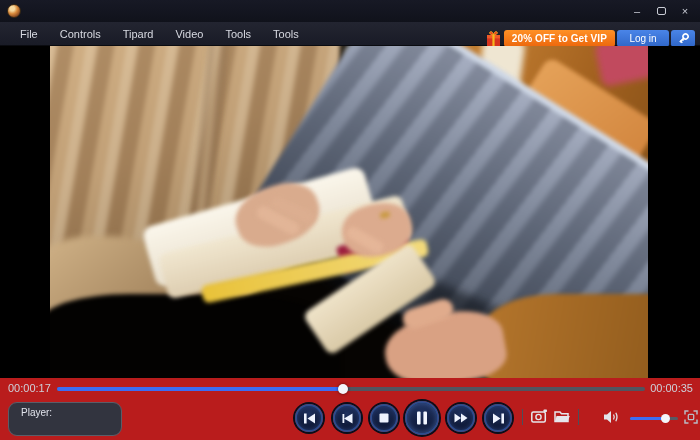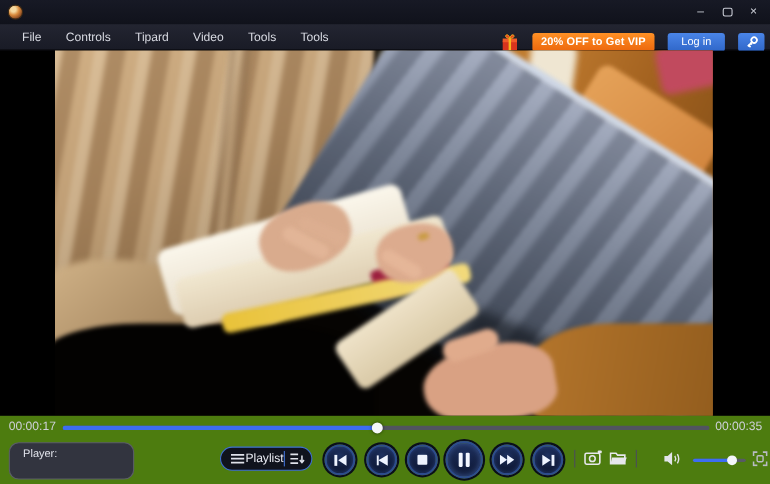--- a/index.html
+++ b/index.html
@@ -11,21 +11,21 @@
   .logo { width:14px; height:14px; border-radius:50%; background:radial-gradient(circle at 35% 30%, #f5d9a0 0 20%, #d98a3c 45%, #8a4a22 75%, #5a2e14); border:1px solid #3a2a16; }
   .title-text { color:#dde0e8; font-size:11px; margin-left:7px; letter-spacing:.2px; }
   .win-btns { position:absolute; right:6px; top:0; height:22px; display:flex; align-items:center; gap:6px; }
   .win-btn { width:18px; height:16px; color:#c9ccd5; font-size:11px; display:flex; align-items:center; justify-content:center; cursor:default; }
   .max-glyph { width:9px; height:8px; border:1px solid #c9ccd5; border-radius:2px; }
 
   
   .menubar { position:absolute; left:0; top:22px; width:700px; height:24px; background:linear-gradient(#232531,#191b26); display:flex; align-items:center; border-bottom:1px solid #0a0b10; }
   .menu-item { color:#d7d9e1; font-size:11px; padding:0 11px; height:24px; display:flex; align-items:center; }
   .menu-item:first-child { padding-left:20px; }
-  .menu-right { position:absolute; right:5px; top:0; height:32px; display:flex; align-items:center; gap:12px; }
+  .menu-right { position:absolute; right:5px; top:0; height:32px; display:flex; align-items:center; gap:2px; }
   .promo-btn { height:17px; padding:0 8px; border-radius:3px; background:linear-gradient(#ff9125,#ec660c); color:#fff; font-size:10px; font-weight:bold; display:flex; align-items:center; letter-spacing:.1px; }
   .login-btn { height:17px; width:52px; border-radius:3px; background:linear-gradient(#4a85e8,#2f66c8); color:#fff; font-size:10px; display:flex; align-items:center; justify-content:center; }
   .key-btn { height:17px; width:24px; border-radius:3px; background:linear-gradient(#4a85e8,#2f66c8); display:flex; align-items:center; justify-content:center; }
 
   
   .stage { position:absolute; left:0; top:46px; width:700px; height:332px; background:#000; }
   .video { position:absolute; left:50px; top:0; width:598px; height:332px; background:#060402; overflow:hidden; }
   .video * { position:absolute; }
   .blur2 { filter:blur(2px); } .blur3 { filter:blur(3px); } .blur5 { filter:blur(5px); }
 
@@ -72,21 +72,21 @@
   .finger-l1 { left:205px; top:168px; width:46px; height:13px; background:#e2b597; border-radius:7px; transform:rotate(28deg); }
   .finger-l2 { left:220px; top:158px; width:46px; height:12px; background:#dcae90; border-radius:7px; transform:rotate(24deg); }
   .hand-right { left:292px; top:158px; width:70px; height:52px; background:#dcab8e; border-radius:45%; transform:rotate(-12deg); }
   .finger-r1 { left:295px; top:188px; width:40px; height:12px; background:#e5b698; border-radius:6px; transform:rotate(30deg); }
   .ring { left:330px; top:166px; width:10px; height:6px; background:#c89a3e; border-radius:3px; transform:rotate(-15deg); }
   .hand-bottom { left:335px; top:268px; width:120px; height:70px; background:#d9a183; border-radius:45% 40% 30% 50%; transform:rotate(-10deg); }
   .thumb { left:352px; top:258px; width:52px; height:20px; background:#e0ab8c; border-radius:10px; transform:rotate(-18deg); }
   .sleeve-bottom { left:430px; top:248px; width:190px; height:100px; background:linear-gradient(100deg,#b5762c,#8f5a1c); border-radius:40% 0 0 30%; }
 
   
-  .bottom { position:absolute; left:0; top:378px; width:700px; height:62px; background:#4d7c0f; }
+  .bottom { position:absolute; left:0; top:378px; width:700px; height:62px; background:#b91c1c; }
   .progress-row { position:absolute; left:0; top:0; width:700px; height:20px; }
   .time { position:absolute; color:#ced1da; font-size:11px; top:4px; }
   .time-cur { left:8px; } .time-total { right:7px; }
   .track { position:absolute; left:57px; top:9px; width:588px; height:4px; background:#51545f; border-radius:2px; }
   .track-fill { position:absolute; left:0; top:0; height:4px; background:#3d6df2; border-radius:2px; }
   .track-handle { position:absolute; top:-3px; width:10px; height:10px; background:#f4f6fa; border-radius:50%; margin-left:-5px; box-shadow:0 0 3px rgba(0,0,0,.6); }
 
   .playing-box { position:absolute; left:8px; top:24px; width:114px; height:34px; border:1px solid #5b5d68; border-radius:9px; background:#32343f; color:#e2e4ec; font-size:10px; padding:3px 0 0 8px; line-height:13px; }
   .playing-line1 { padding-left:4px; }
 
@@ -199,39 +199,20 @@
         <div class="track-fill" style="width: 48.6%;"></div>
         <div class="track-handle" style="left: 48.6%;"></div>
       </div>
       <div class="time time-total">00:00:35</div>
     </div>
 
     <div class="playing-box">
       <div class="playing-line1">Player:</div>
     </div>
 
-    <div class="playlist-pill">
-      <svg class="pl-ham" height="10" viewBox="0 0 14 10">
-        <g stroke="#dfe2ea" stroke-width="1.6">
-            <line x1="1" y1="1.5" x2="13" y2="1.5"></line>
-            <line x1="1" y1="5" x2="13" y2="5"></line>
-            <line x1="1" y1="8.5" x2="13" y2="8.5"></line>
-          </g>
-      </svg>
-      <div class="pl-label">Playlist</div>
-      <div class="pl-div"></div>
-      <svg class="pl-sort" height="12" viewBox="0 0 14 12">
-        <g stroke="#dfe2ea" stroke-width="1.5">
-            <line x1="1" y1="2" x2="8" y2="2"></line>
-            <line x1="1" y1="6" x2="8" y2="6"></line>
-            <line x1="1" y1="10" x2="8" y2="10"></line>
-          </g>
-        <path d="M11.5 3 L11.5 9 M9.5 7.2 L11.5 9.6 L13.5 7.2" fill="none" stroke="#dfe2ea" stroke-width="1.4"></path>
-      </svg>
-    </div>
 
     <div class="cbtn cbtn-sm" style="left:295px">
       <svg width="13" height="11" viewBox="0 0 13 11">
         <rect x="1" y="0.5" width="2.6" height="10" fill="#eef3ff"></rect>
           <path d="M12 0.5 L4.5 5.5 L12 10.5 Z" fill="#eef3ff"></path>
       </svg>
     </div>
     <div class="cbtn cbtn-sm" style="left:333px">
       <svg width="11" height="11" viewBox="0 0 11 11">
         <path d="M10.5 0.5 L2 5.5 L10.5 10.5 Z" fill="#eef3ff"></path>

